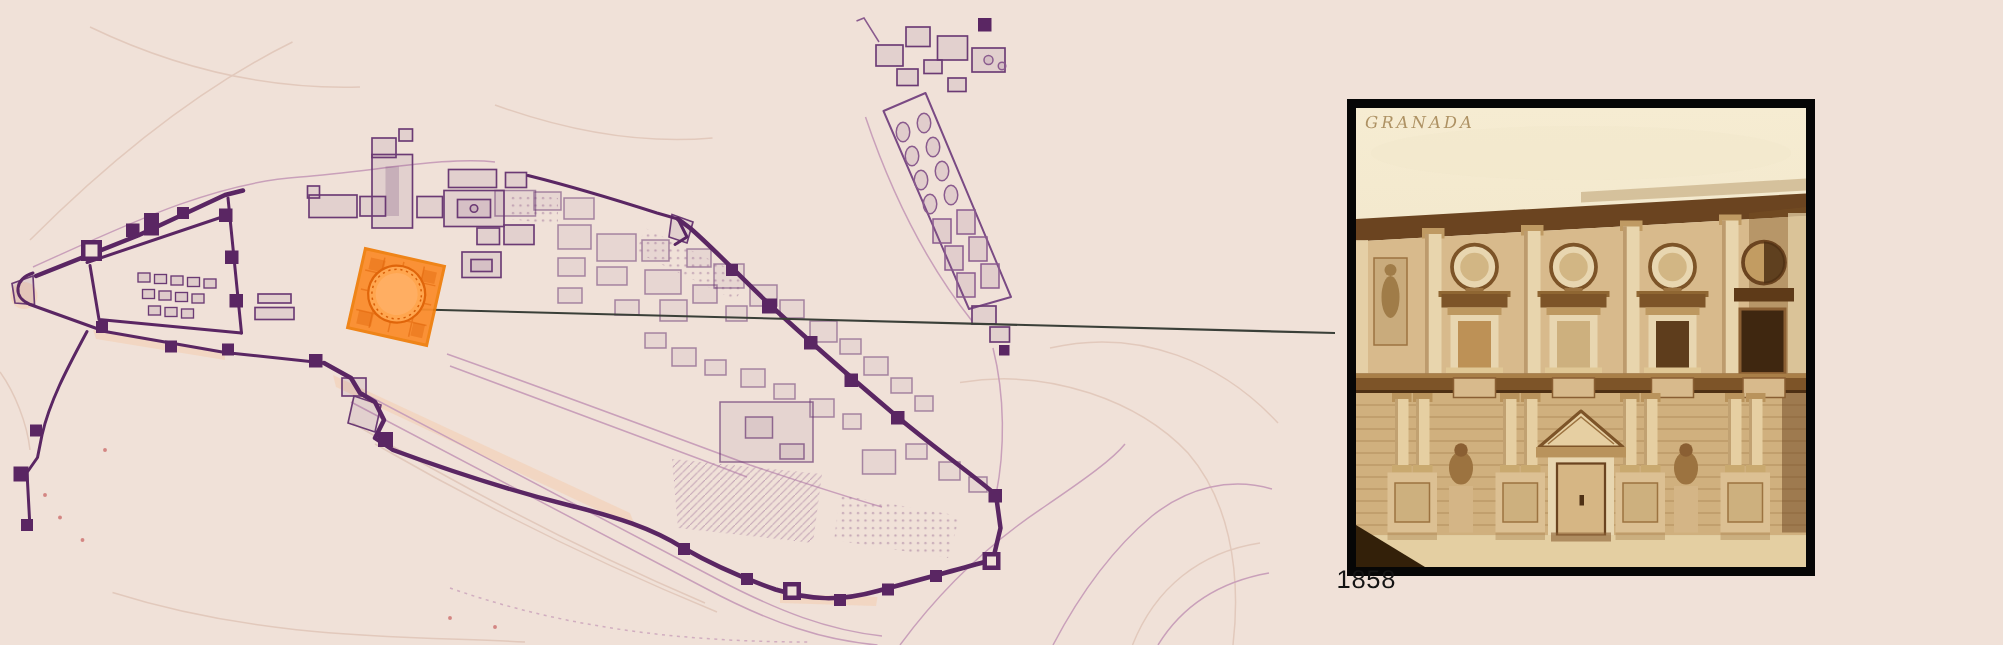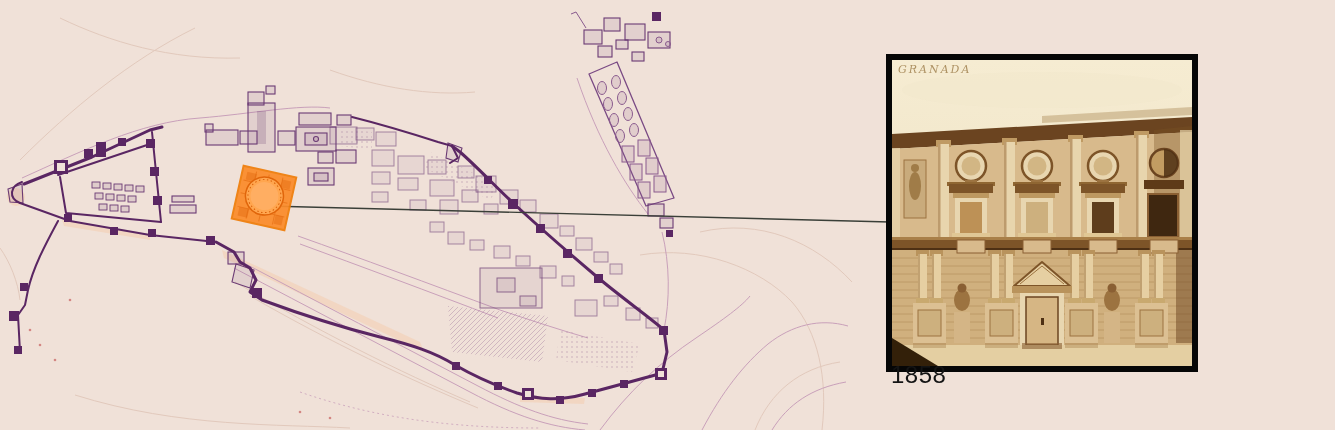--- a/index.html
+++ b/index.html
@@ -1,22 +1,22 @@
 <!DOCTYPE html>
 <html><head>
 <meta charset="utf-8">
 <style>
   html,body{margin:0;padding:0;background:#f0e1d8;}
   .stage{position:relative;width:1335px;height:430px;overflow:hidden;background:#f0e1d8;
          font-family:"Liberation Sans",sans-serif;}
   .map-svg{position:absolute;left:0;top:0;}
-  .photo{position:absolute;left:886px;top:54px;width:300px;height:306px;margin:0;
+  .photo{position:absolute;left:886px;top:54px;width:300px;height:306px;margin:12px;
          border:6px solid #060606;background:#efe3c7;box-sizing:content-box;}
   .photo svg{display:block;}
-  .caption{position:absolute;left:891px;top:362px;font-size:24px;line-height:26px;
+  .caption{position:absolute;left:891px;top:374px;font-size:17px;line-height:26px;
            color:#141414;letter-spacing:0.5px;}
   .inscription{font-family:"DejaVu Serif",serif;font-style:italic;font-size:11px;
                letter-spacing:2px;}
 </style>
 </head>
 <body>
 
 <div class="stage">
 
   <svg class="map-svg" width="890" height="430" viewBox="0 0 890 430">

